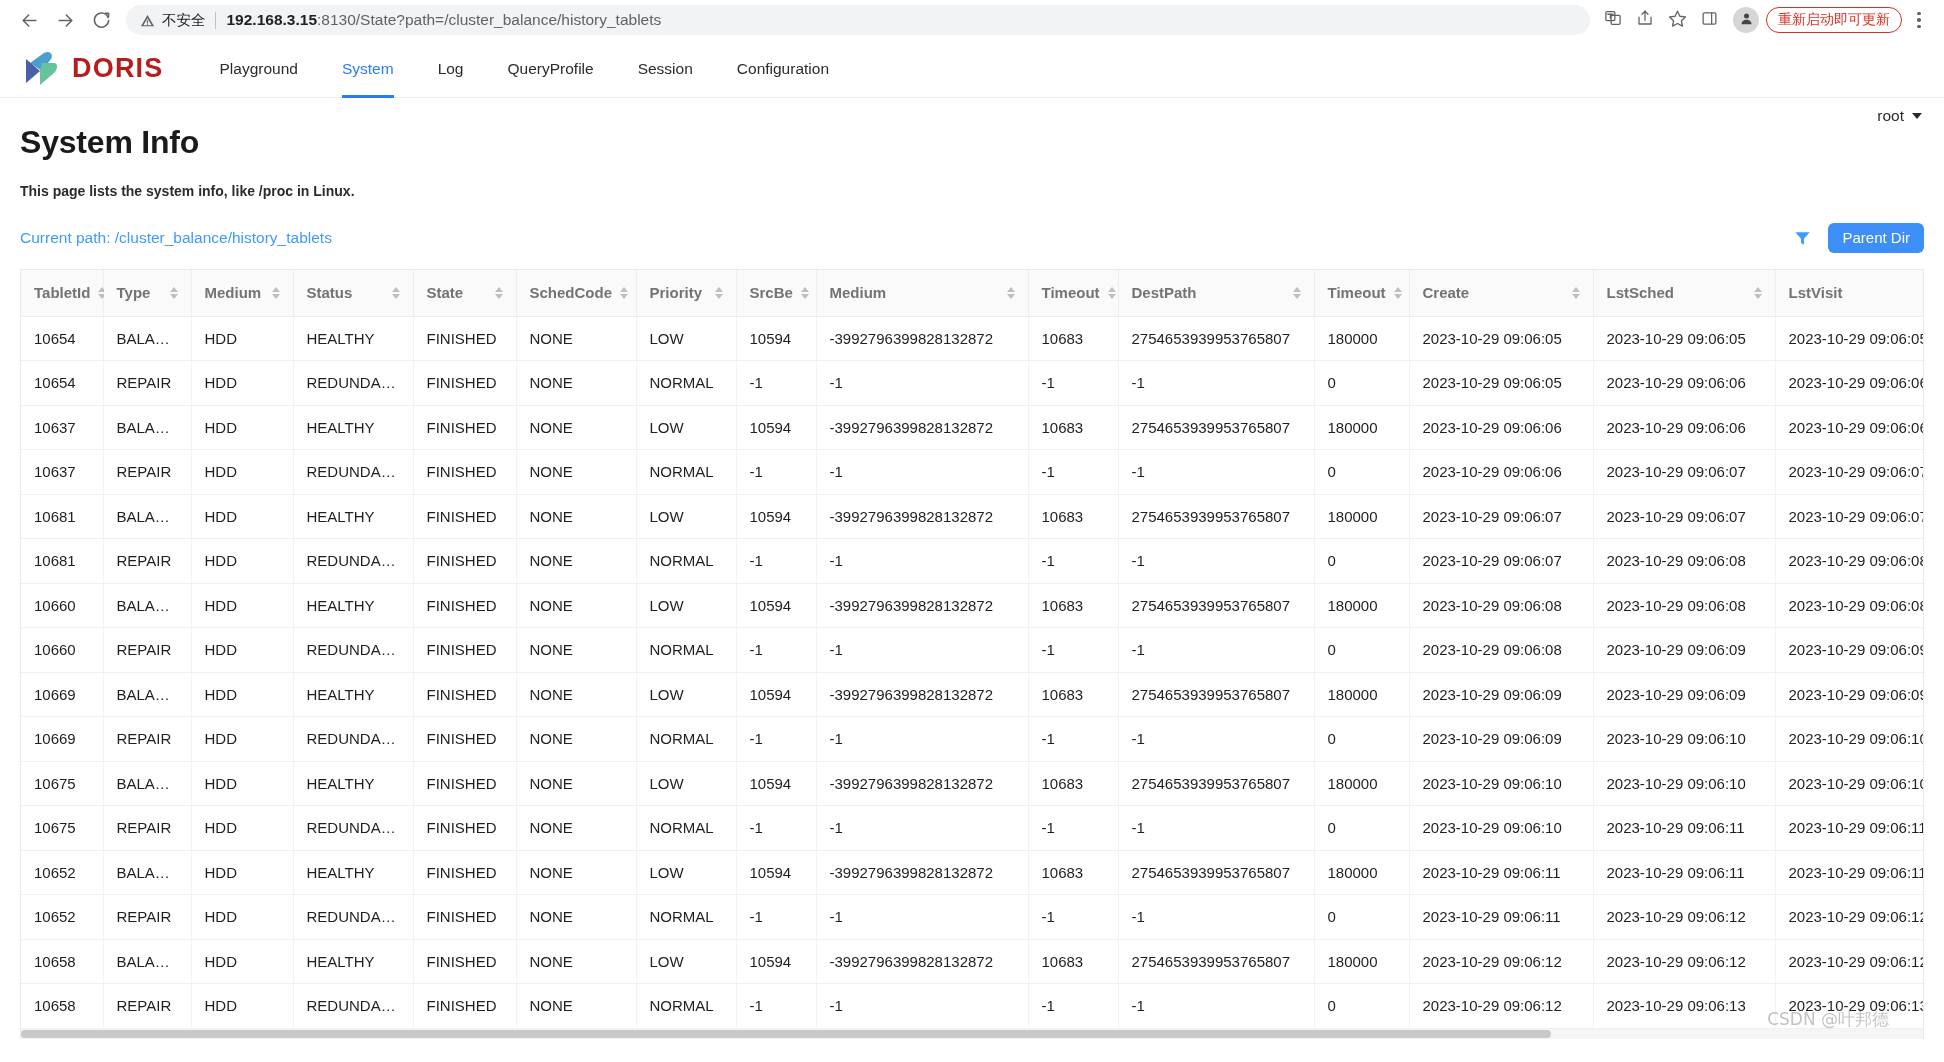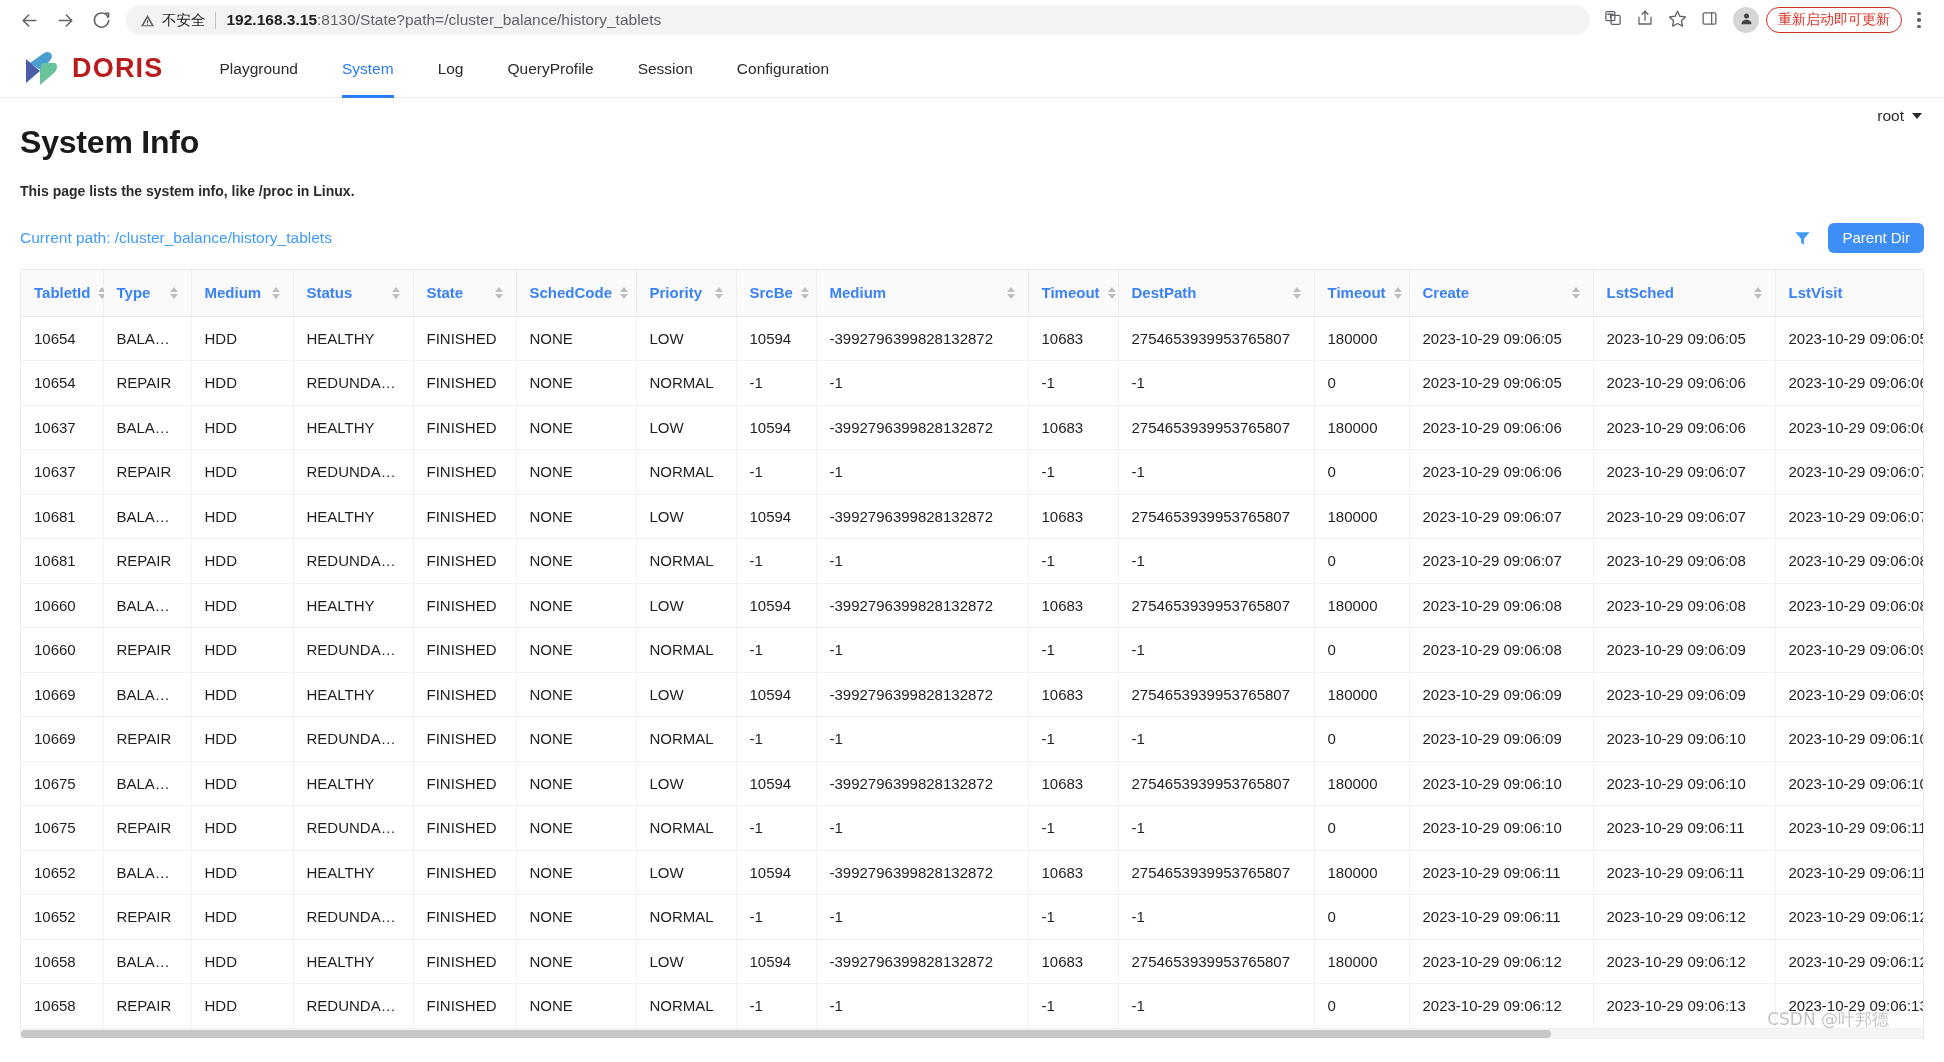--- a/index.html
+++ b/index.html
@@ -197,21 +197,21 @@
   table.grid {
     border-collapse: collapse;
     width: 1904px;
     table-layout: fixed;
     font-size: 15px;
   }
   table.grid th {
     background: #fafafa;
     font-size: 15px;
     font-weight: 700;
-    color: #3b82f6;
+    color: #737373;
     text-align: left;
     padding: 13px 13px;
     border-bottom: 1px solid #eaeaea;
     border-right: 1px solid #eeeeee;
     white-space: nowrap;
     position: relative;
     vertical-align: middle;
     height: 46px;
   }
   table.grid th:last-child { border-right: none; }

